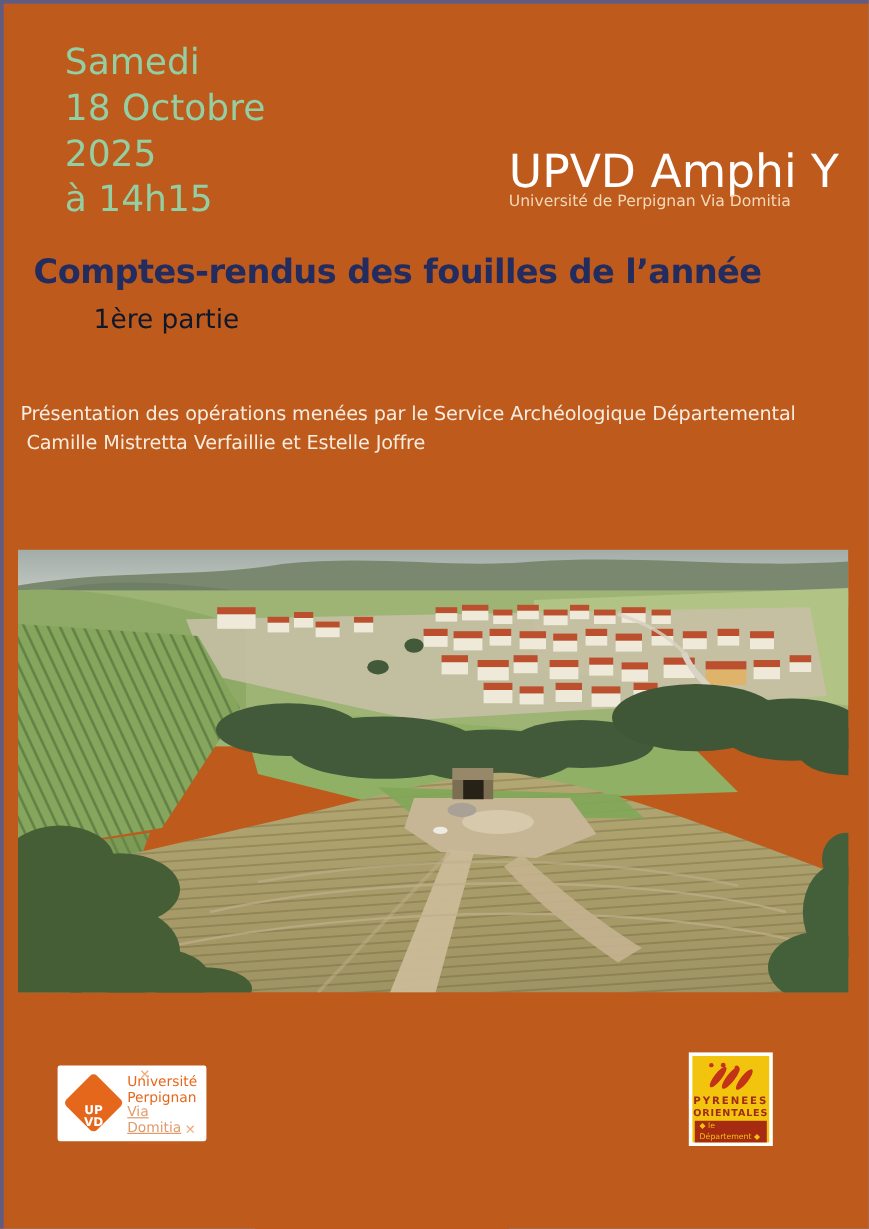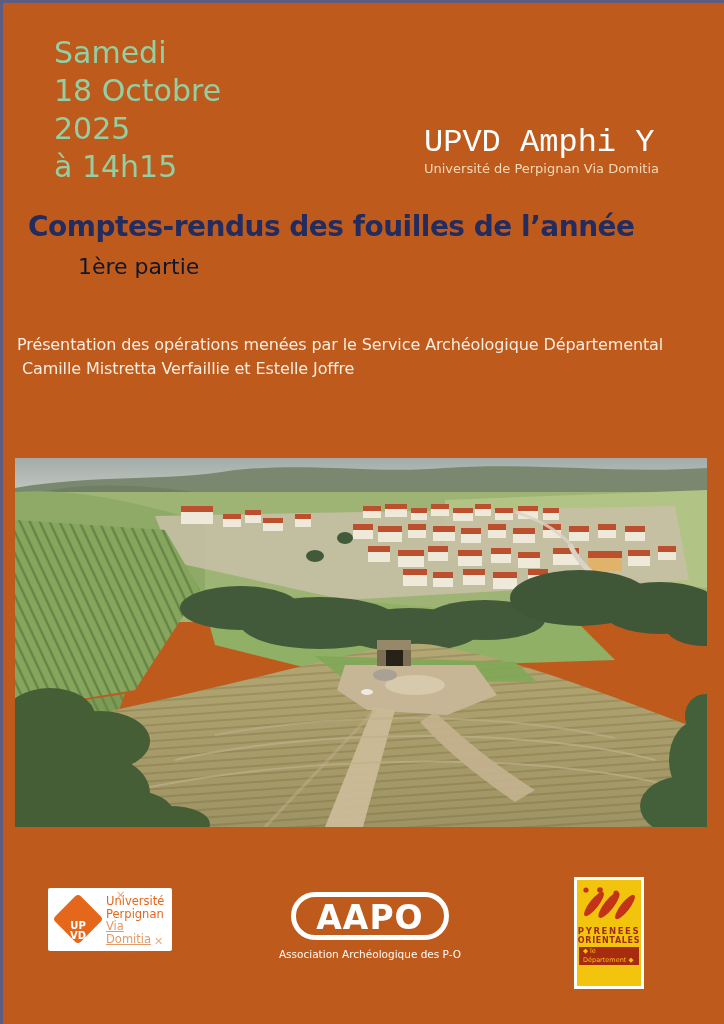--- a/index.html
+++ b/index.html
@@ -6,21 +6,21 @@
   .poster{
     position:relative;width:724px;height:1024px;overflow:hidden;
     background:#BF5A1D;font-family:"DejaVu Sans","Liberation Sans",sans-serif;
   }
   .border-top{position:absolute;left:0;top:0;width:724px;height:3px;background:#5E5C82;}
   .border-left{position:absolute;left:0;top:0;width:3px;height:1024px;background:#5E5C82;}
 
   .date-block{position:absolute;left:44px;top:34px;color:#93CFA3;font-size:30px;line-height:38px;margin-left:10px;}
 
   .venue{position:absolute;left:424px;top:126px;color:#FFFFFF;}
-  .venue-name{font-size:32px;line-height:34px;font-weight:400;font-family:Liberation Mono, monospace;}
+  .venue-name{font-size:38px;line-height:34px;font-weight:400;}
   .venue-sub{font-size:13px;color:#F2DAB9;margin-top:1px;}
 
   .main-title{position:absolute;left:28px;top:210px;margin:0;
     font-size:28px;font-weight:bold;color:#232C5E;letter-spacing:-0.5px;white-space:nowrap;}
   .edition{position:absolute;left:78px;top:254px;font-size:22px;color:#0f172a;}
 
   .description{position:absolute;left:17px;top:333px;color:#F6EDDF;font-size:16px;
     line-height:23.5px;letter-spacing:-0.1px;white-space:nowrap;}
   .description .dline:nth-child(2){padding-left:5px;}
   .description .dline:nth-child(3){padding-left:26px;}
@@ -39,21 +39,21 @@
   .upvd-l1,.upvd-l2{font-size:11.5px;font-weight:normal;color:#E5671C;}
   .upvd-l3{font-size:11.5px;color:#E29A68;text-decoration:underline;}
   .upvd-tag{font-size:4px;color:#E5671C;letter-spacing:.4px;margin-top:2px;white-space:nowrap;}
   .upvd-cross{position:absolute;color:#F0AC7C;font-size:11px;line-height:11px;}
   .upvd-cross.c1{left:68px;top:2px;}
   .upvd-cross.c2{left:106px;top:48px;}
 
   .aapo-logo{position:absolute;left:270px;top:891px;width:200px;text-align:center;color:#fff;}
   .aapo-caption{font-size:10.5px;margin-top:3px;color:#FDFBF6;}
 
-  .po-logo{position:absolute;left:574px;top:877px;width:70px;height:112px;background:#FFFFFF;
+  .po-logo{position:absolute;left:574px;top:877px;width:70px;height:78px;background:#FFFFFF;
     padding:0;box-sizing:border-box;}
   .po-inner{position:absolute;left:3px;top:3px;right:3px;bottom:3px;background:#F2C40D;
     display:flex;flex-direction:column;align-items:center;}
   .po-strokes{width:58px;height:44px;margin-top:2px;}
   .po-l1{font-size:8.5px;font-weight:bold;color:#9E2B17;letter-spacing:1.6px;line-height:9px;margin-top:1px;}
   .po-l2{font-size:8px;font-weight:bold;color:#9E2B17;letter-spacing:0.7px;line-height:9px;}
   .po-banner{margin-top:2px;background:#A62B10;color:#F2C40D;font-size:6.5px;line-height:9px;
     padding:0 4px;width:52px;}
 </style>
 </head>
@@ -273,27 +273,20 @@
     <div class="upvd-text">
       <div class="upvd-l1">Université</div>
       <div class="upvd-l2">Perpignan</div>
       <div class="upvd-l3">Via Domitia</div>
       <div class="upvd-tag">····· ·· ········· ··· ····</div>
     </div>
     <div class="upvd-cross c1">✕</div>
     <div class="upvd-cross c2">✕</div>
   </div>
 
-  <div class="aapo-logo">
-    <svg width="160" height="50" viewBox="0 0 160 50">
-      <rect x="3.5" y="3.5" width="153" height="43" rx="21.5" fill="none" stroke="#FFFFFF" stroke-width="5"></rect>
-      <text x="80" y="38" text-anchor="middle" font-family="DejaVu Sans, sans-serif" font-weight="bold" font-size="33" fill="#FFFFFF" letter-spacing="1">AAPO</text>
-    </svg>
-    <div class="aapo-caption">Association Archéologique des P-O</div>
-  </div>
 
   <div class="po-logo">
     <div class="po-inner">
       <svg class="po-strokes" viewBox="0 0 58 44">
         <g fill="#C23318">
           <ellipse cx="14" cy="22" rx="4.5" ry="15" transform="rotate(38 14 22)"></ellipse>
           <circle cx="6" cy="8" r="2.6"></circle>
           <ellipse cx="29" cy="23" rx="4.8" ry="16" transform="rotate(38 29 23)"></ellipse>
           <circle cx="20" cy="8" r="2.8"></circle>
           <ellipse cx="45" cy="25" rx="4.5" ry="15" transform="rotate(38 45 25)"></ellipse>

